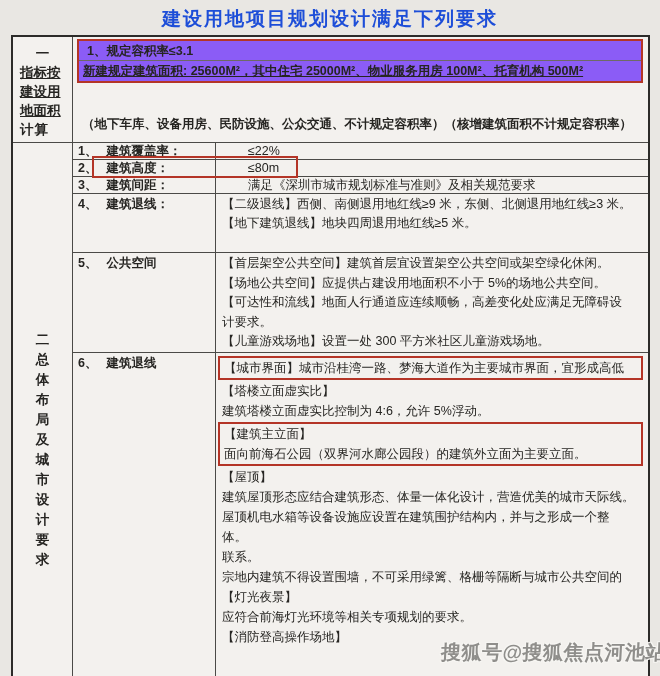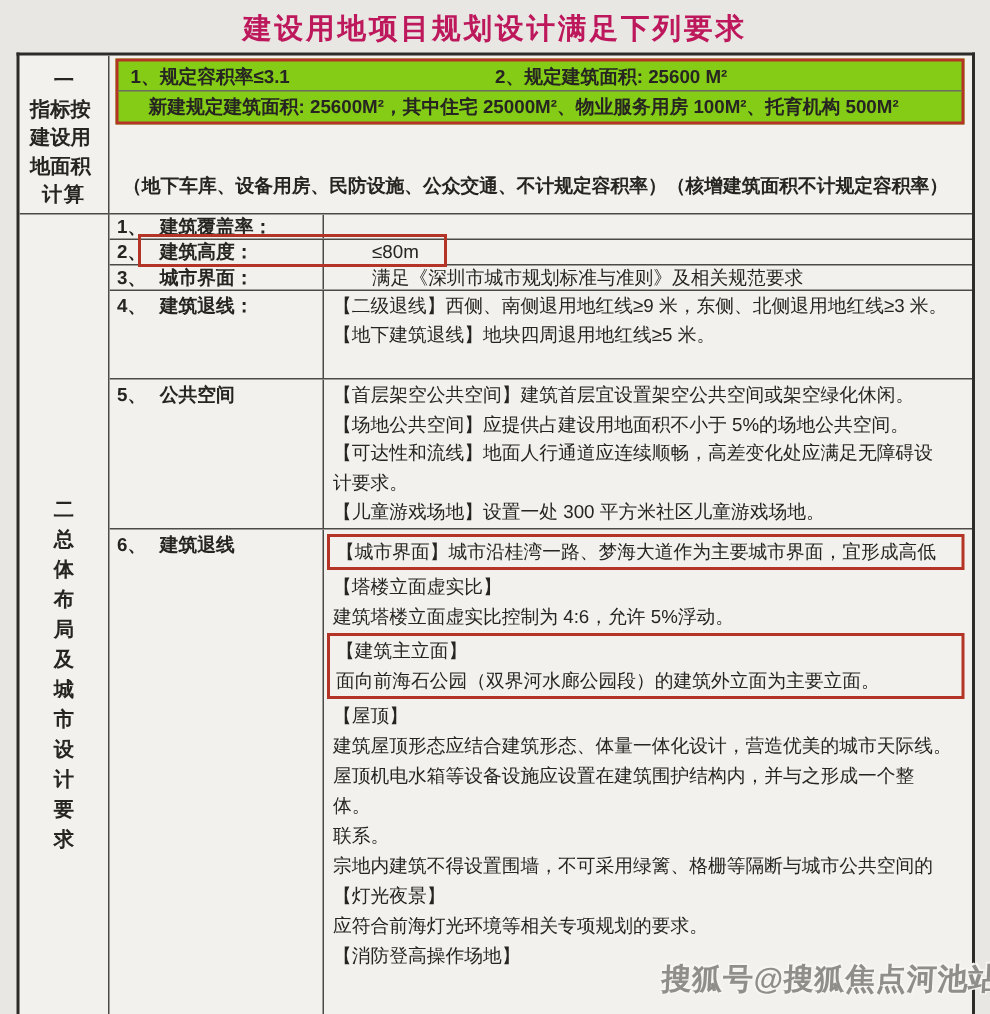--- a/index.html
+++ b/index.html
@@ -6,41 +6,41 @@
   html,body { width:660px; }
   .page {
     position:relative; width:660px; height:676px; overflow:hidden;
     background:#e9e7e3;
     font-family:"Liberation Sans","DejaVu Sans",sans-serif;
     color:#262522;
   }
   .title {
     position:absolute; top:6px; left:0; width:660px;
     text-align:center; font-size:19px; font-weight:bold; letter-spacing:2px;
-    color:#be185d;
+    color:#1d4ed8;
   }
   .doc-table {
     position:absolute; left:11px; top:35px; width:639px; height:641px;
     border:2px solid #2c2b29; border-bottom:none; background:#f3f1ee;
     display:grid; grid-template-columns:60px 1fr; grid-template-rows:106px 1fr;
     overflow:hidden;
   }
   .side-cell { border-right:1px solid #4b4a47; font-weight:bold; font-size:13.5px; }
   .side1 { border-bottom:1px solid #4b4a47; padding:7px 7px 2px 7px; line-height:19px; }
   .side1 .num { text-align:center; }
-  .side1 .jline { display:flex; justify-content:space-between; }
-  .side1 .lline { text-align:center; letter-spacing:1px; }
+  .side1 .jline { display:flex; justify-content:space-between;text-decoration:underline; }
+  .side1 .lline { text-align:left; letter-spacing:1px; }
   .side2 { padding-top:187px; text-align:center; line-height:20px; }
   
   .sec1 { border-bottom:1px solid #4b4a47; position:relative; display:flex; flex-direction:column; font-weight:bold; font-size:12.5px; }
-  .redbox-ab { margin:2px 5px 0 4px; border:2px solid #b43527; background:#84cc16; }
+  .redbox-ab { margin:2px 5px 0 4px; border:2px solid #b43527; background:#8b5cf6; }
   .rowA { position:relative; height:20px; line-height:20px; border-bottom:1px solid #6e6a66; }
   .rowA-left { position:absolute; left:8px; top:0; white-space:nowrap; }
   .rowA-right { position:absolute; left:251px; top:0; white-space:nowrap; }
-  .rowB { height:20px; line-height:20px; padding-left:20px; white-space:nowrap; }
+  .rowB { height:20px; line-height:20px; padding-left:4px; white-space:nowrap;text-decoration:underline; }
   .rowC { flex:1; display:flex; align-items:center; padding-left:9px; white-space:nowrap;margin-top:24px; }
   
   .sec2 { display:flex; flex-direction:column; overflow:hidden; }
   .srow { display:flex; border-bottom:1px solid #4b4a47; overflow:hidden; }
   .srow:last-child { border-bottom:none; flex:1; }
   .r17 { height:17px; } .r59 { height:59px; } .r100 { height:100px; }
   .lbl { width:143px; flex:0 0 143px; border-right:1px solid #4b4a47;
          display:flex; gap:9px; padding-left:5px; align-items:center;
          font-weight:bold; font-size:12.5px; white-space:nowrap; }
   .lbl.top { align-items:flex-start; padding-top:2px; }
@@ -76,21 +76,20 @@
       <div class="jline">指标按</div>
       <div class="jline">建设用</div>
       <div class="jline">地面积</div>
       <div class="lline">计算</div>
     </div>
 
     <div class="sec1">
       <div class="redbox-ab">
         <div class="rowA">
           <span class="rowA-left">1、规定容积率≤3.1</span>
-          <span class="rowA-right">2、规定建筑面积: 25600 M²</span>
         </div>
         <div class="rowB">新建规定建筑面积: 25600M²，其中住宅 25000M²、物业服务用房 100M²、托育机构 500M²</div>
       </div>
       <div class="rowC">（地下车库、设备用房、民防设施、公众交通、不计规定容积率）（核增建筑面积不计规定容积率）</div>
     </div>
 
     <div class="side-cell side2">
       <div>二</div>
       <div>总</div>
       <div>体</div>
@@ -105,36 +104,39 @@
       <div>求</div>
     </div>
 
     <div class="sec2">
 
       <div class="srow r17">
         <div class="lbl">
           <span>1、</span>
           <span>建筑覆盖率：</span>
         </div>
+        <div class="content">
+          <div class="val">≤22%</div>
+        </div>
       </div>
 
       <div class="srow r17">
         <div class="lbl">
           <span>2、</span>
           <span>建筑高度：</span>
         </div>
         <div class="content">
           <div class="val">≤80m</div>
         </div>
       </div>
 
       <div class="srow r17">
         <div class="lbl">
           <span>3、</span>
-          <span>城市界面：</span>
+          <span>建筑间距：</span>
         </div>
         <div class="content">
           <div class="val">满足《深圳市城市规划标准与准则》及相关规范要求</div>
         </div>
       </div>
 
       <div class="srow r59">
         <div class="lbl top">
           <span>4、</span>
           <span>建筑退线：</span>

